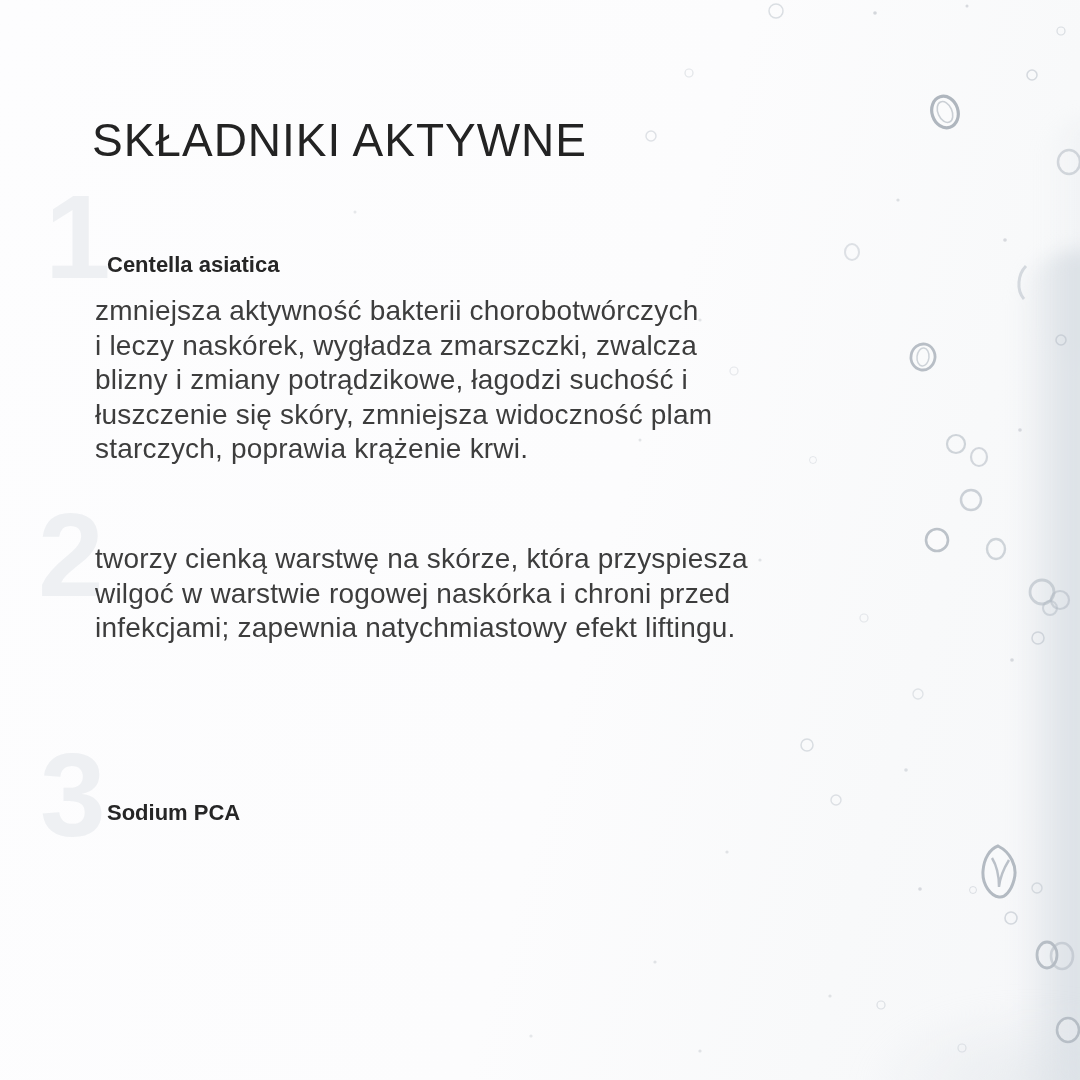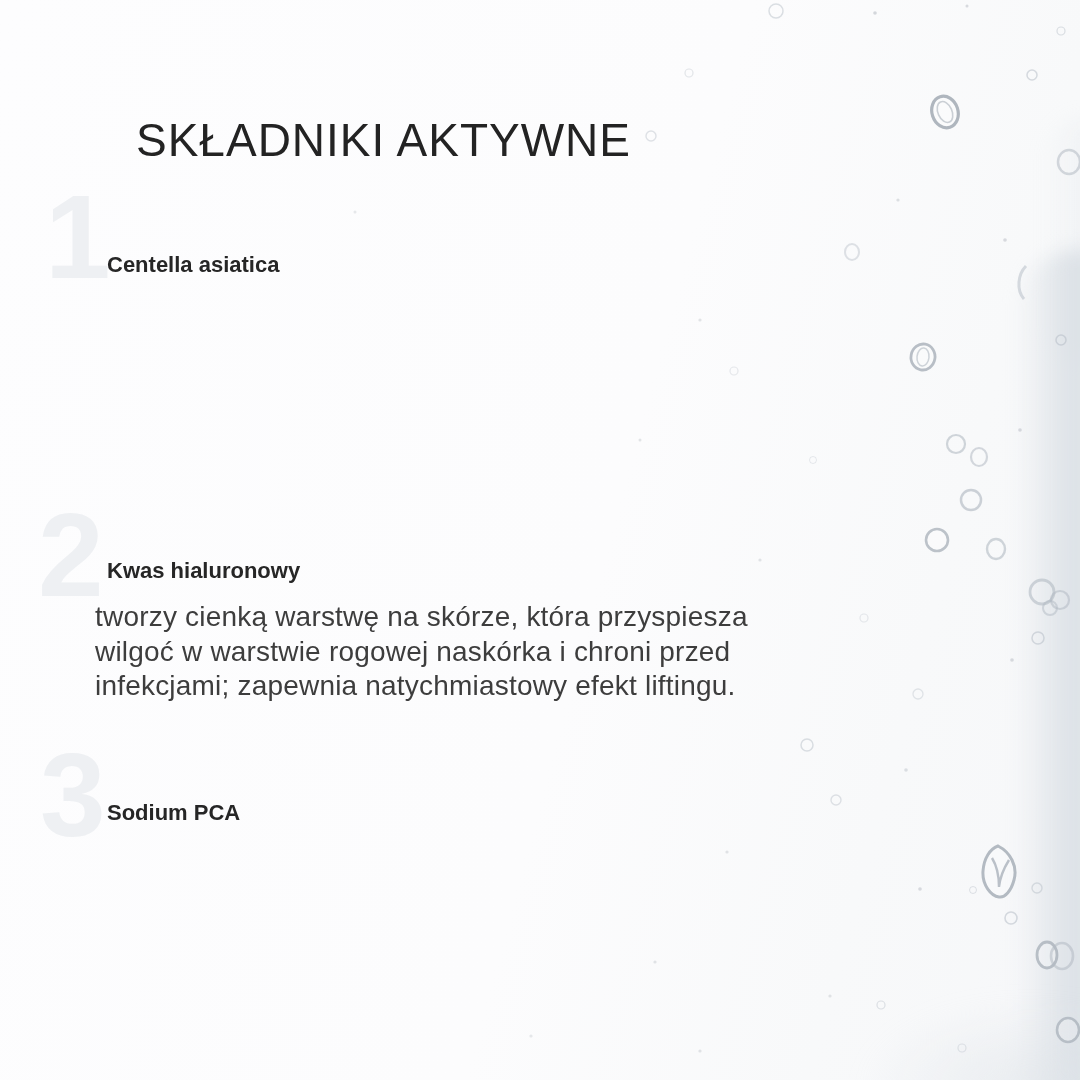--- a/index.html
+++ b/index.html
@@ -46,21 +46,20 @@
 
   .title {
     position: absolute;
     left: 92px; top: 82px;
     font-size: 46px;
     line-height: 55px;
     font-weight: 400;
     letter-spacing: 1px;
     color: #232323;
     z-index: 2;
-    margin-left: 44px;
   }
 
   .section { position: absolute; left: 95px; width: 745px; z-index: 1; }
   .section-1 { top: 236px; }
   .section-2 { top: 542px; }
   .section-3 { top: 784px; }
 
   .num {
     position: absolute;
     font-size: 118px;
@@ -164,25 +163,29 @@
     <circle class="speck" cx="531" cy="1036" r="1.6" style="opacity:.25"></circle>
     <circle class="speck" cx="700" cy="1051" r="1.6" style="opacity:.3"></circle>
     <circle class="speck" cx="830" cy="996" r="1.6" style="opacity:.3"></circle>
   </svg>
 
   <h1 class="title">SKŁADNIKI AKTYWNE</h1>
 
   <section class="section section-1">
     <div class="num">1</div>
     <h2 class="ingredient-name">Centella asiatica</h2>
+    <p class="ingredient-desc">zmniejsza aktywność bakterii chorobotwórczych
+i leczy naskórek, wygładza zmarszczki, zwalcza
+blizny i zmiany potrądzikowe, łagodzi suchość i
+łuszczenie się skóry, zmniejsza widoczność plam
+starczych, poprawia krążenie krwi.</p>
   </section>
 
   <section class="section section-2">
     <div class="num">2</div>
-    <h2 class="ingredient-name">Kwas hialuronowy</h2>
     <p class="ingredient-desc">tworzy cienką warstwę na skórze, która przyspiesza
 wilgoć w warstwie rogowej naskórka i chroni przed
 infekcjami; zapewnia natychmiastowy efekt liftingu.</p>
   </section>
 
   <section class="section section-3">
     <div class="num">3</div>
     <h2 class="ingredient-name">Sodium PCA</h2>
   </section>
 

